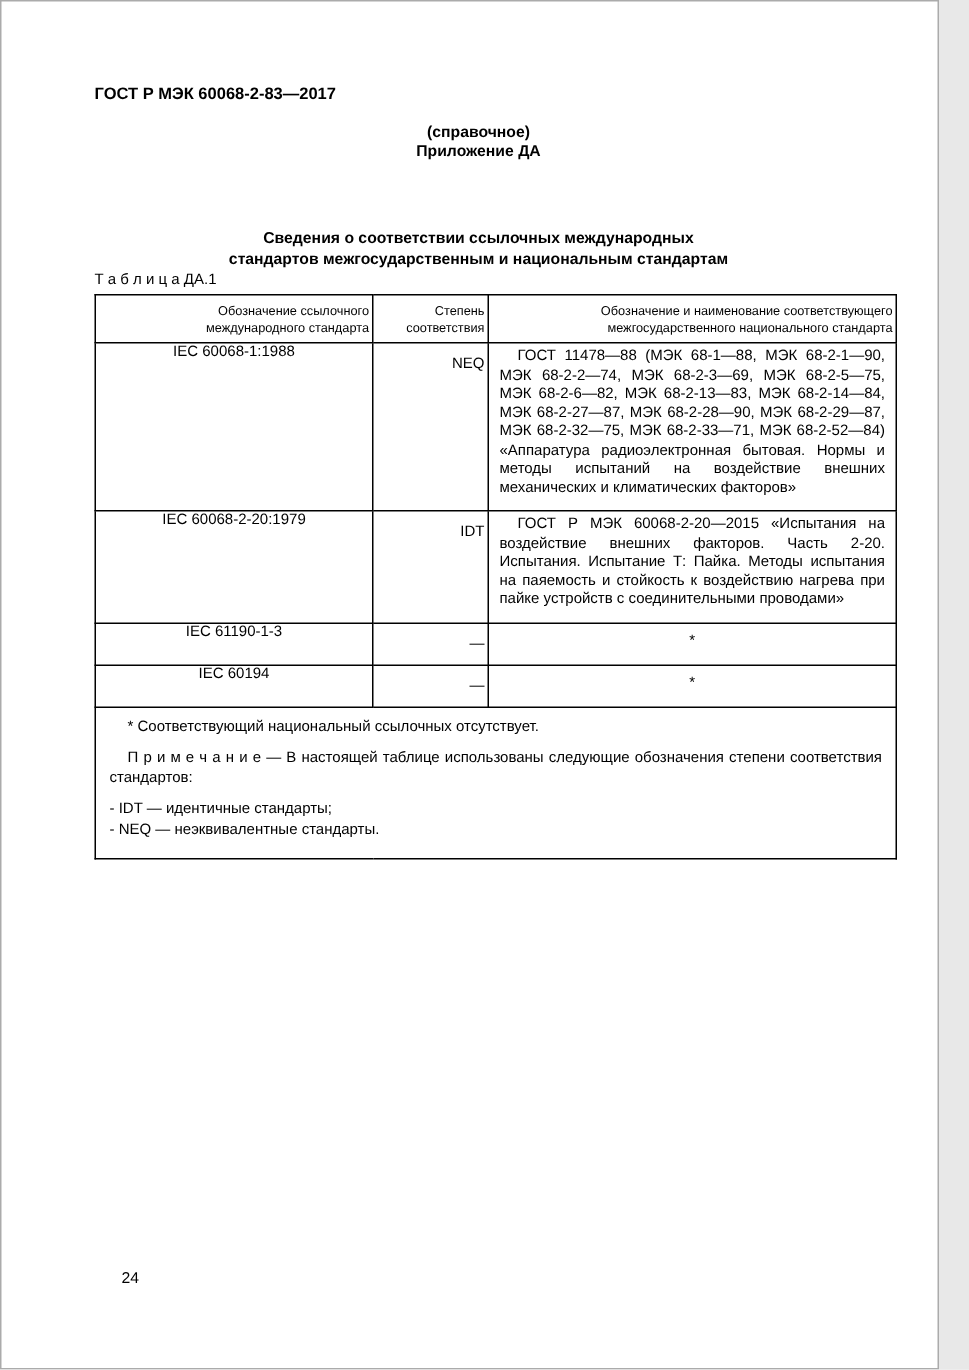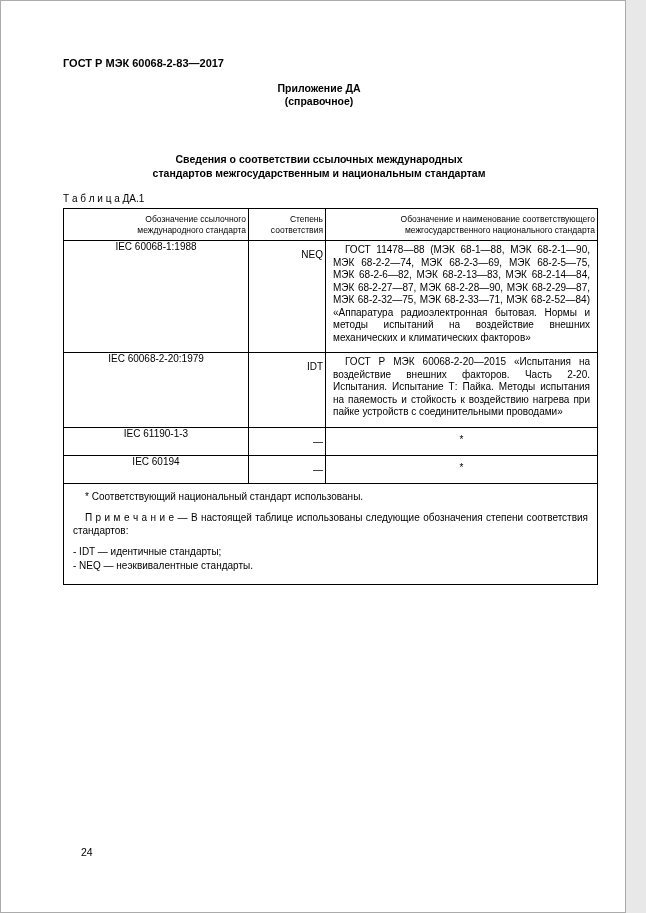--- a/index.html
+++ b/index.html
@@ -33,21 +33,21 @@
   }
   .section-title {
     margin-top: 44px;
     text-align: center;
     font-size: 10.5px;
     font-weight: bold;
     line-height: 14px;
     white-space: pre-line;
   }
   .table-label {
-    margin-top: 12px;
+    margin-top: 0;
     font-size: 10px;
     line-height: 13px;
   }
   table.std-table {
     border-collapse: collapse;
     table-layout: fixed;
     width: 534px;
     margin-top: 3px;
   }
   .std-table th, .std-table td {
@@ -105,22 +105,22 @@
   }
 </style>
 </head>
 <body>
 
 <div class="page">
 
   <div class="doc-header">ГОСТ Р МЭК 60068-2-83—2017</div>
 
   <div class="appendix">
+    <div>(справочное)</div>
     <div>Приложение ДА</div>
-    <div>(справочное)</div>
   </div>
 
   <div class="section-title">Сведения о соответствии ссылочных международных
 стандартов межгосударственным и национальным стандартам</div>
 
   <div class="table-label">Т а б л и ц а  ДА.1</div>
 
   <table class="std-table">
     <colgroup>
       <col class="w1">
@@ -153,21 +153,21 @@
         <td class="c2">—</td>
         <td class="c3 star">*</td>
       </tr>
       <tr class="short">
         <td class="c1">IEC 60194</td>
         <td class="c2">—</td>
         <td class="c3 star">*</td>
       </tr>
       <tr>
         <td class="notes" colspan="3">
-          <div class="footnote">* Соответствующий национальный стандарт использованы.</div>
+          <div class="footnote">* Соответствующий национальный ссылочных отсутствует.</div>
           <div class="note">П р и м е ч а н и е — В настоящей таблице использованы следующие обозначения степени соответствия стандартов:</div>
           <div class="note-items">
             <div class="note-item">- IDT — идентичные стандарты;</div>
             <div class="note-item">- NEQ — неэквивалентные стандарты.</div>
           </div>
         </td>
       </tr>
     </tbody>
   </table>
 

